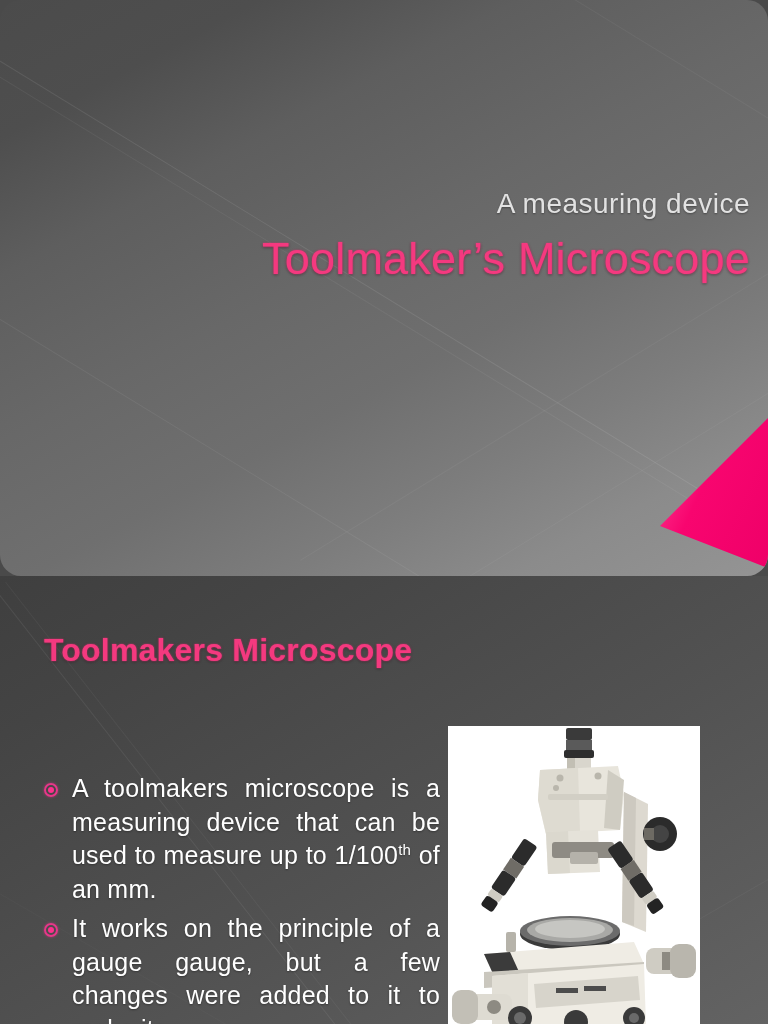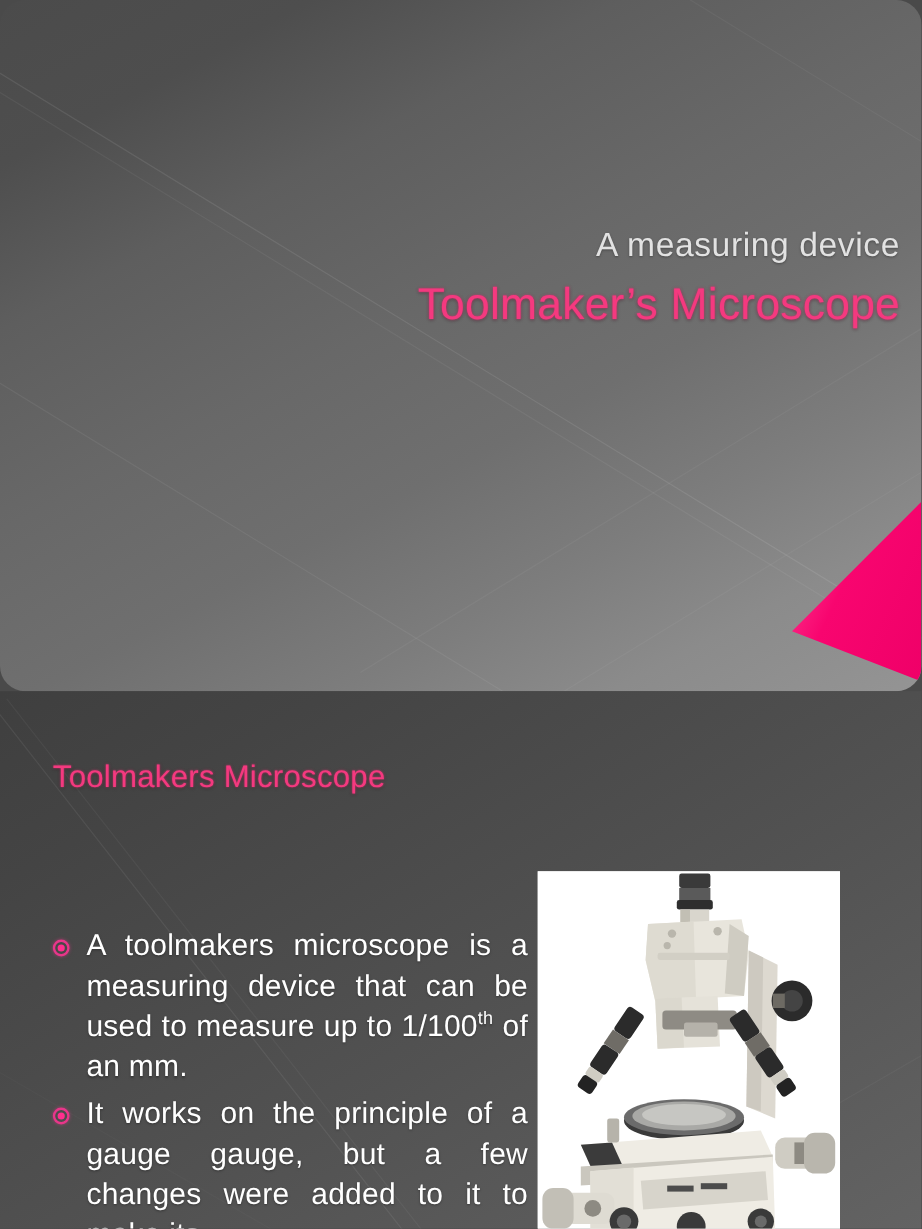--- a/index.html
+++ b/index.html
@@ -55,21 +55,21 @@
     text-align:right;
   }
   .subtitle {
     font-size:28px; font-weight:300; letter-spacing:.5px;
     color:#e2e2e2;
     text-shadow:0 1px 2px rgba(0,0,0,.35);
     line-height:1.25;
   }
   .main-title {
     margin-top:12px;
-    font-size:37px; font-weight:400; letter-spacing:.2px;
+    font-size:45px; font-weight:400; letter-spacing:.2px;
     color:#f4397f;
     text-shadow:0 0 2px rgba(244,57,127,.85), 0 1px 3px rgba(0,0,0,.45);
     line-height:1.15; white-space:nowrap;
   }
 
   
   .slide2 {
     position:absolute; left:0; top:576px; width:768px; height:448px;
     overflow:hidden;
     background:
@@ -87,21 +87,21 @@
     background:rgba(255,255,255,0.13);
     transform-origin:0 0;
   }
   .s2a { left:-10px; top:6px;   width:700px; height:1.2px; transform:rotate(52deg); opacity:.55; }
   .s2b { left:6px;   top:6px;   width:700px; height:1.0px; transform:rotate(52deg); opacity:.35; }
   .s2c { left:600px; top:400px; width:500px; height:1.1px; transform:rotate(-30deg); opacity:.30; }
   .s2d { left:-30px; top:300px; width:600px; height:1.0px; transform:rotate(30deg);  opacity:.18; }
 
   .slide2-title {
     position:absolute; left:44px; top:56px;
-    font-size:26px; font-weight:400; letter-spacing:.2px;
+    font-size:32px; font-weight:700; letter-spacing:.2px;
     color:#f4397f;
     text-shadow:0 0 2px rgba(244,57,127,.8), 0 1px 3px rgba(0,0,0,.4);
     white-space:nowrap;
   }
 
   .content-row {
     position:absolute; left:0; top:150px; width:768px; height:300px;
   }
   .bullets {
     position:absolute; left:44px; top:0; width:396px;margin-top:46px;

